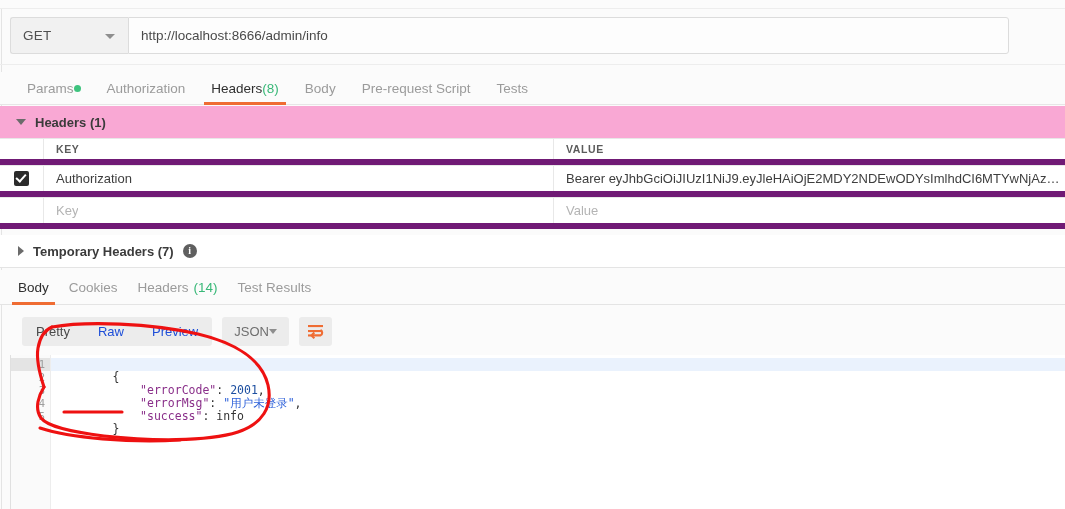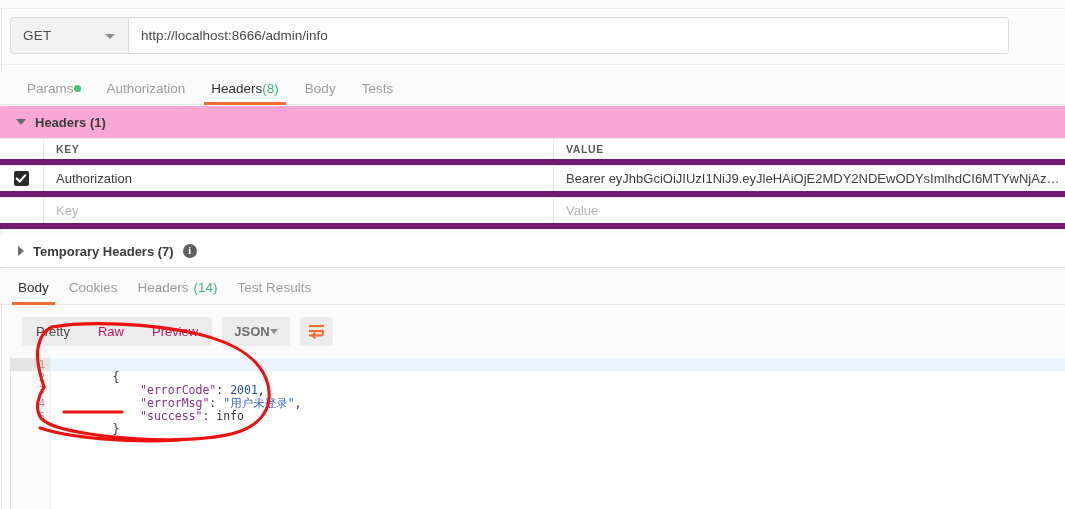--- a/index.html
+++ b/index.html
@@ -303,34 +303,33 @@
   .seg-group {
     display: flex;
     background: #ececec;
     border-radius: 3px;
     height: 29px;
     align-items: center;
   }
   .seg {
     padding: 0 14px;
     font-size: 13px;
-    color: #be185d;
+    color: #1d4ed8;
     line-height: 29px;
     cursor: pointer;
   }
   .seg.active { color: #4a4a4a; }
   .fmt-select {
     display: flex;
     align-items: center;
     background: #ececec;
     border-radius: 3px;
     height: 29px;
     padding: 0 12px;
     cursor: pointer;
-    font-weight: bold;
   }
   .fmt-label { font-size: 13px; color: #6e6e6e; }
   .caret-sm {
     width: 0; height: 0;
     border-left: 4.5px solid transparent;
     border-right: 4.5px solid transparent;
     border-top: 5px solid #8e8e8e;
   }
   .wrap-btn {
     width: 33px; height: 29px;
@@ -435,20 +434,23 @@
       <span>Authorization</span>
     </div>
     <div class="req-tab active">
       <span>Headers</span>
       <span class="count-green">(8)</span>
     </div>
     <div class="req-tab">
       <span>Body</span>
     </div>
     <div class="req-tab">
+      <span>Pre-request Script</span>
+    </div>
+    <div class="req-tab">
       <span>Tests</span>
     </div>
   </div>
 
   <div class="hdr-section">
     <span class="tri-down"></span>
     <span class="hdr-section-label">Headers (1)</span>
   </div>
 
   <div class="tbl">

